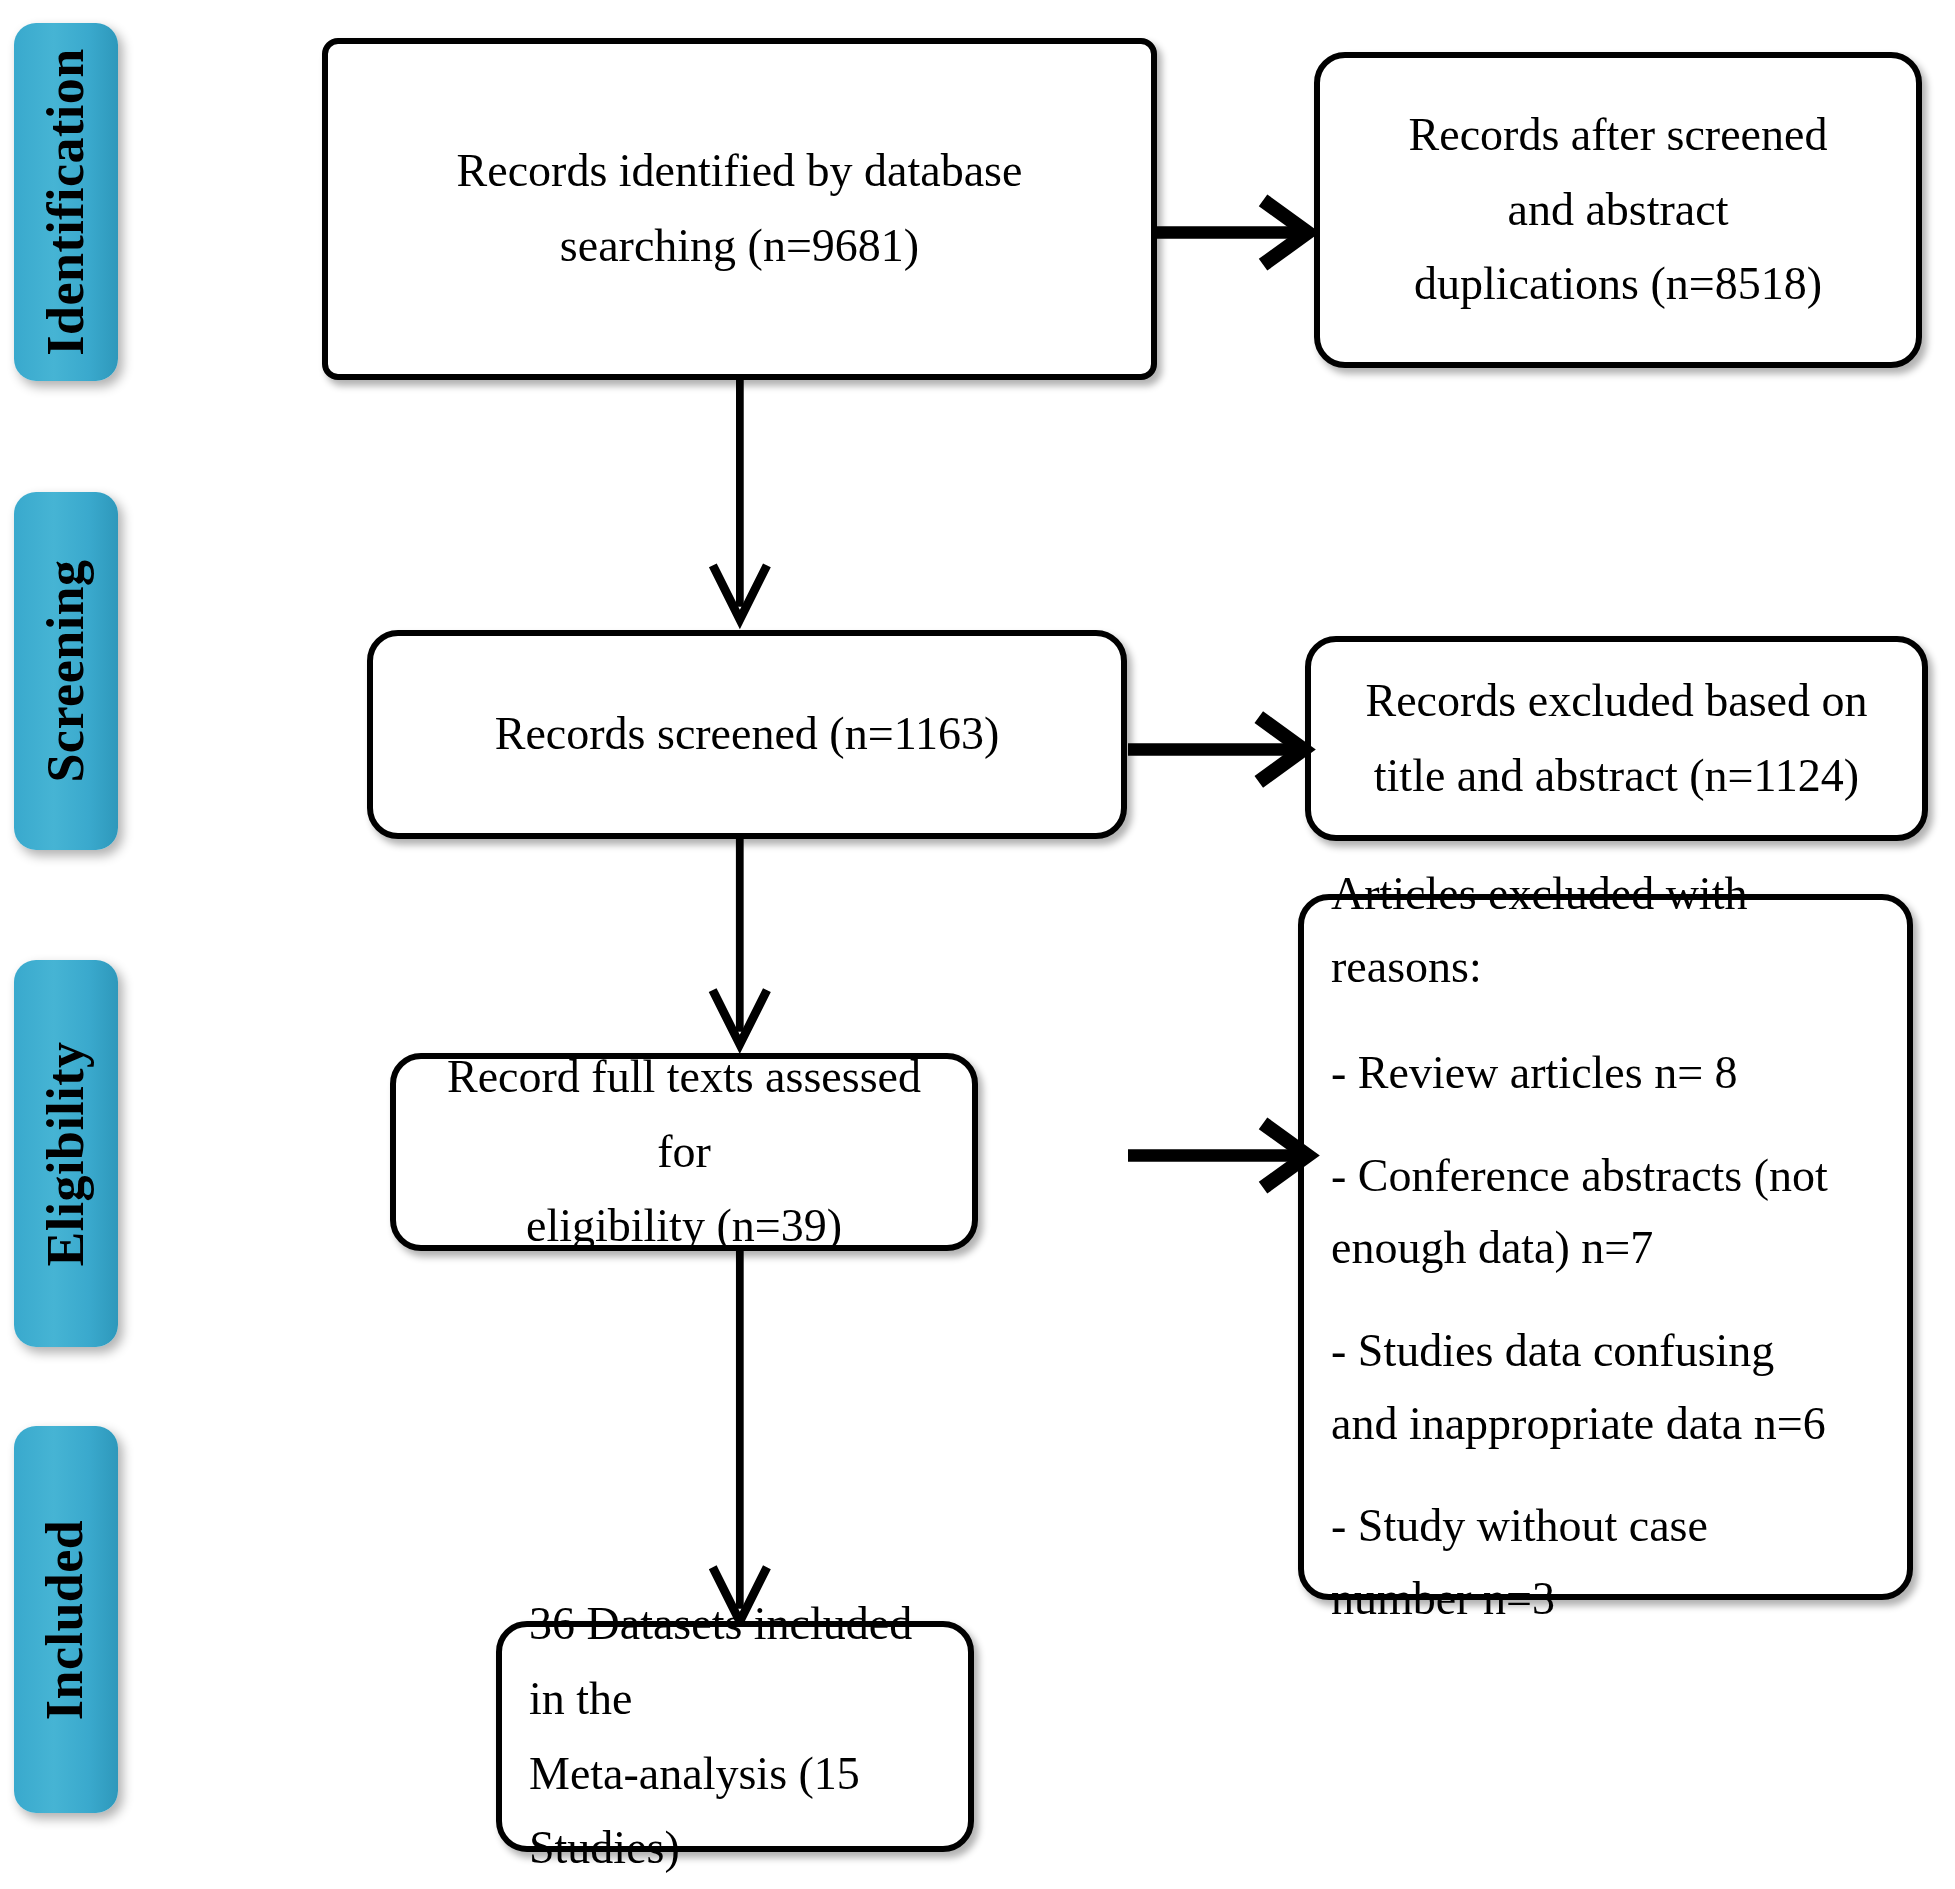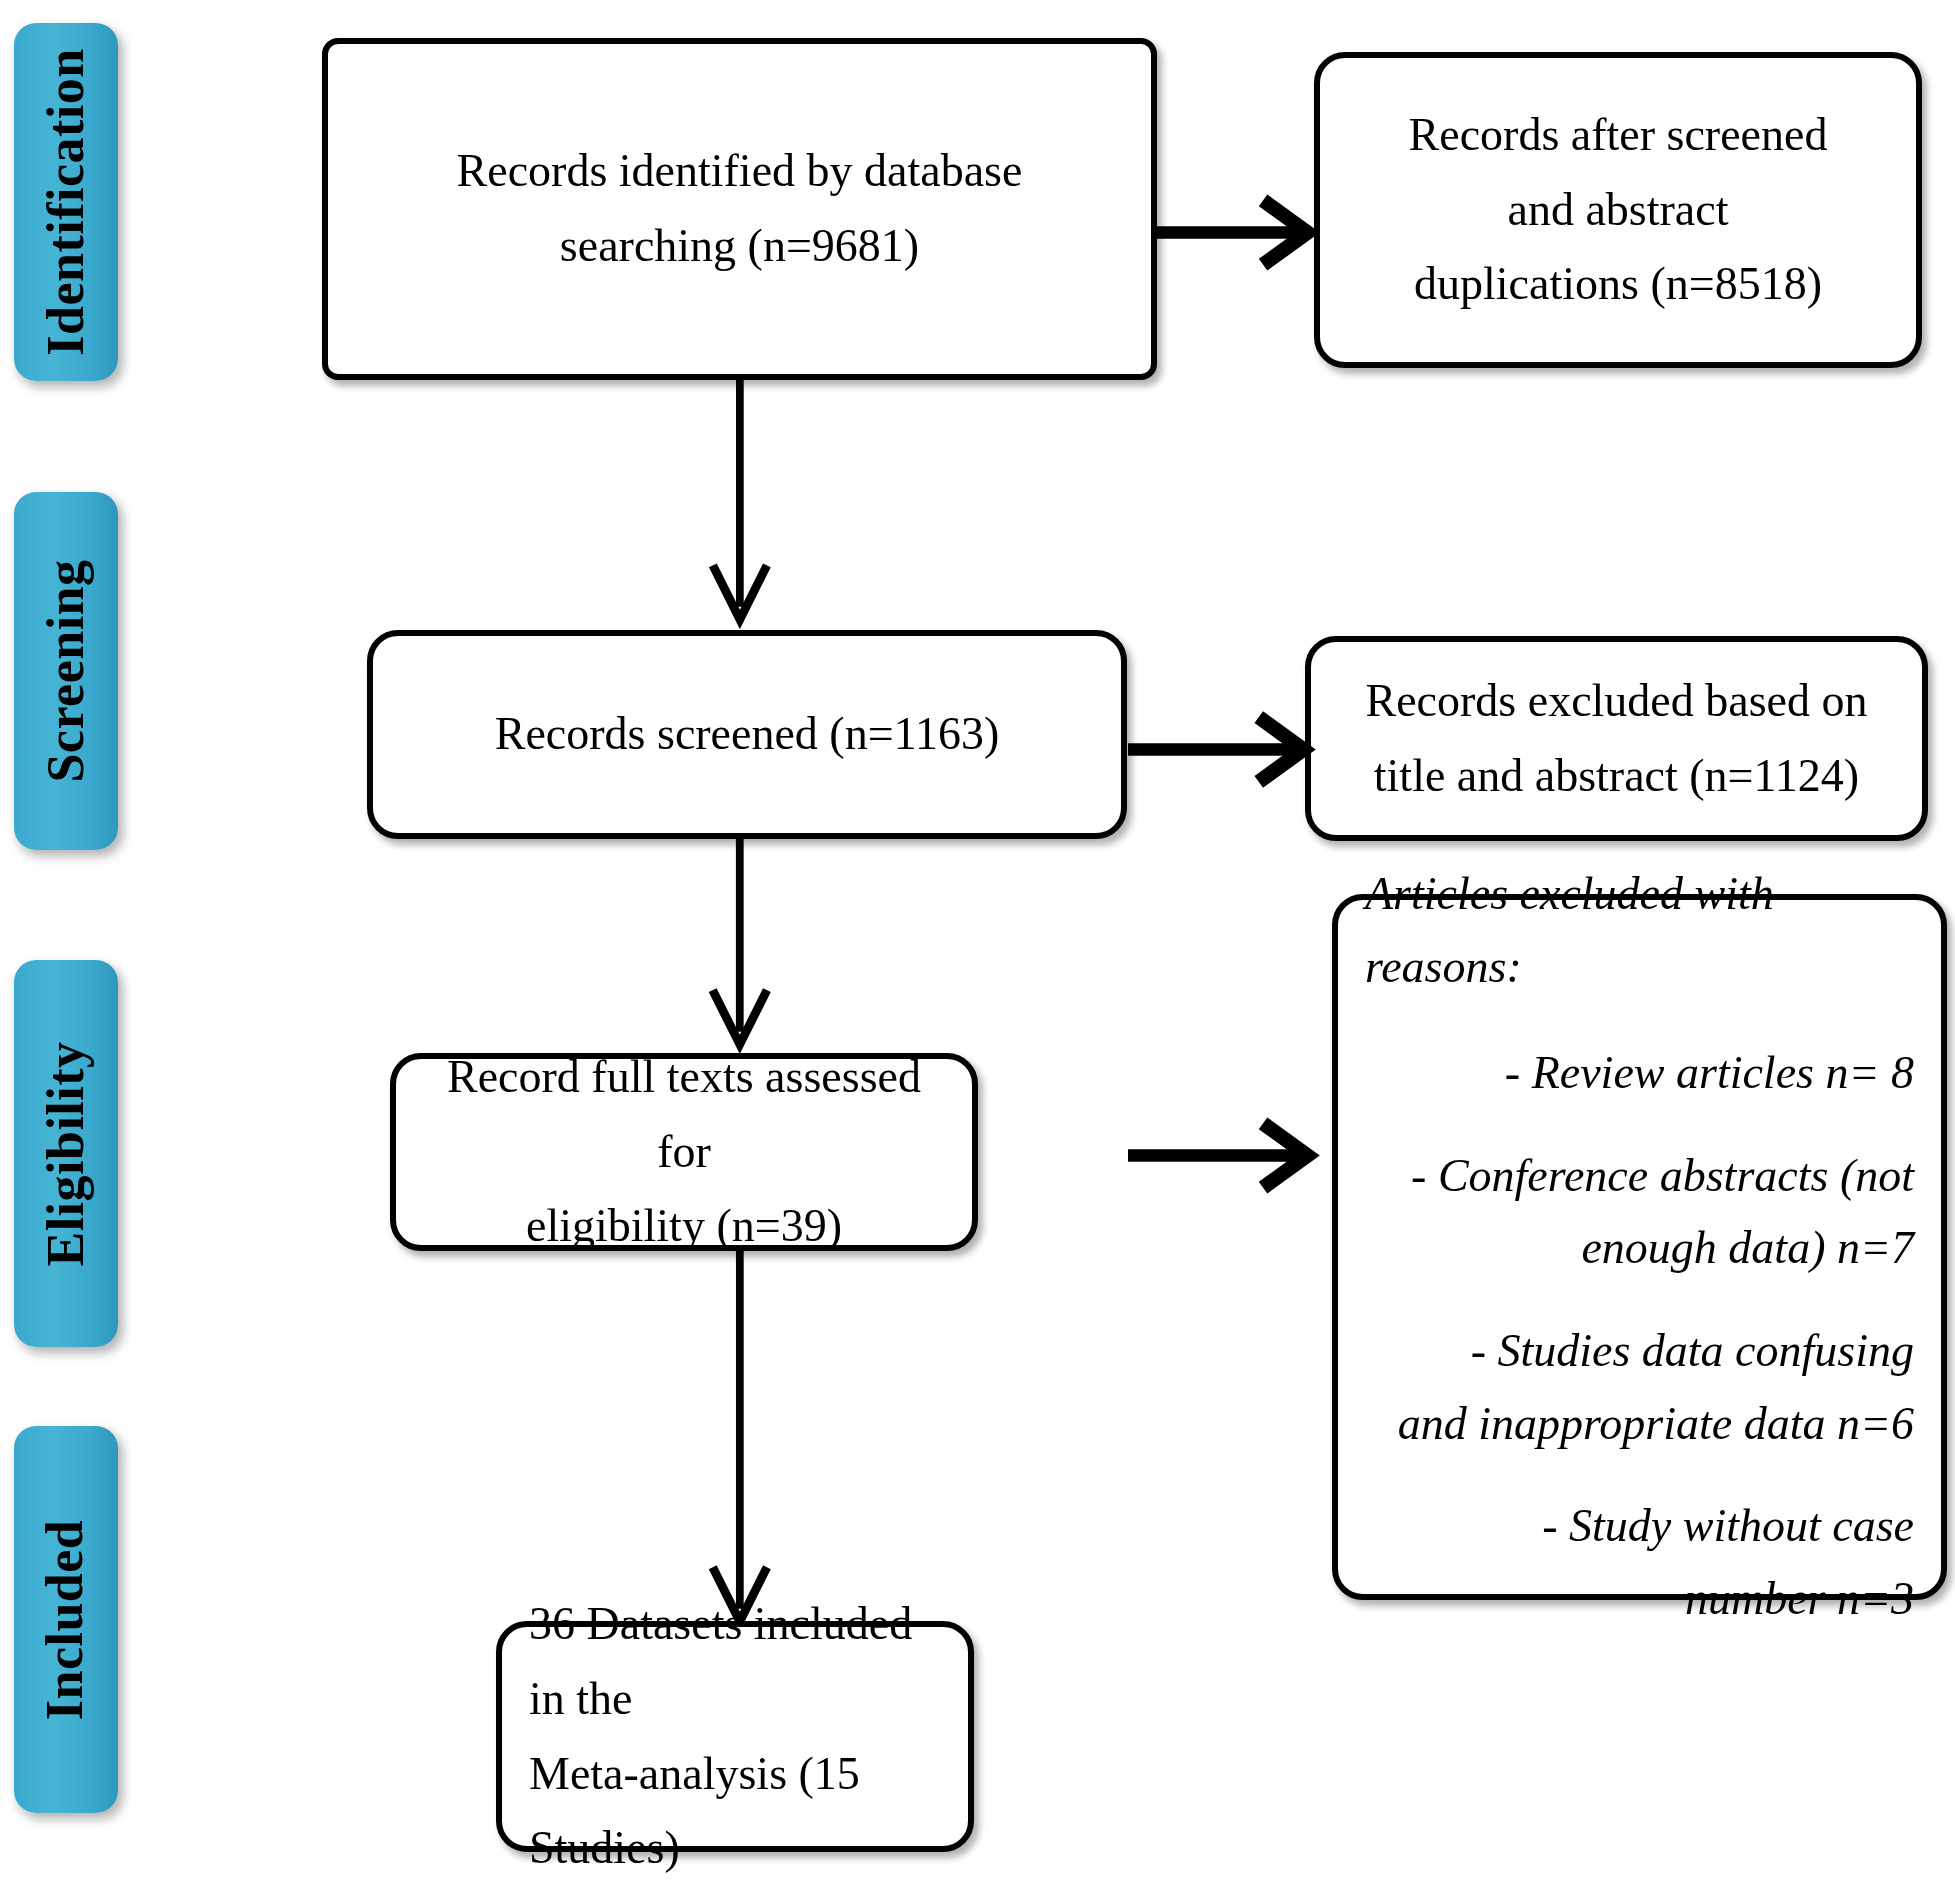--- a/index.html
+++ b/index.html
@@ -60,21 +60,21 @@
   .left-text   { text-align: left;   padding: 0 27px; }
 
   .reason-list {
     width: 100%;
     padding: 0 27px;
     font-size: 46px;
     line-height: 1.58;
     color: #000000;
   }
   .reason-head { margin: 0 0 33px 0; }
-  .reason-item { margin: 0 0 30px 0; text-align: right; }
+  .reason-item { margin: 0 0 30px 0; }
   .reason-item:last-child { margin-bottom: 0; }
 
   
   .conn {
     position: absolute;
     overflow: visible;
   }
   .conn line, .conn polyline, .conn path {
     stroke: #000000;
     fill: none;
@@ -149,21 +149,21 @@
     <polyline points="28,322 80,426 132,322" stroke-width="18" stroke-linecap="square" stroke-linejoin="miter"></polyline>
   </svg>
 
   <div class="flow-box" style="left:390px; top:1053px; width:588px; height:198px;">
     <div class="box-text center-text">
       <div>Record full texts assessed for</div>
       <div>eligibility (n=39)</div>
     </div>
   </div>
 
-  <div class="flow-box" style="left:1332px; top:894px; width:615px; height:706px;font-style:italic;">
+  <div class="flow-box" style="left:1298px; top:894px; width:615px; height:706px;">
     <div class="reason-list">
       <div class="reason-head">
         <div>Articles excluded with</div>
         <div>reasons:</div>
       </div>
       <div class="reason-item">
         <div>- Review articles n= 8</div>
       </div>
       <div class="reason-item">
         <div>- Conference abstracts (not</div>

